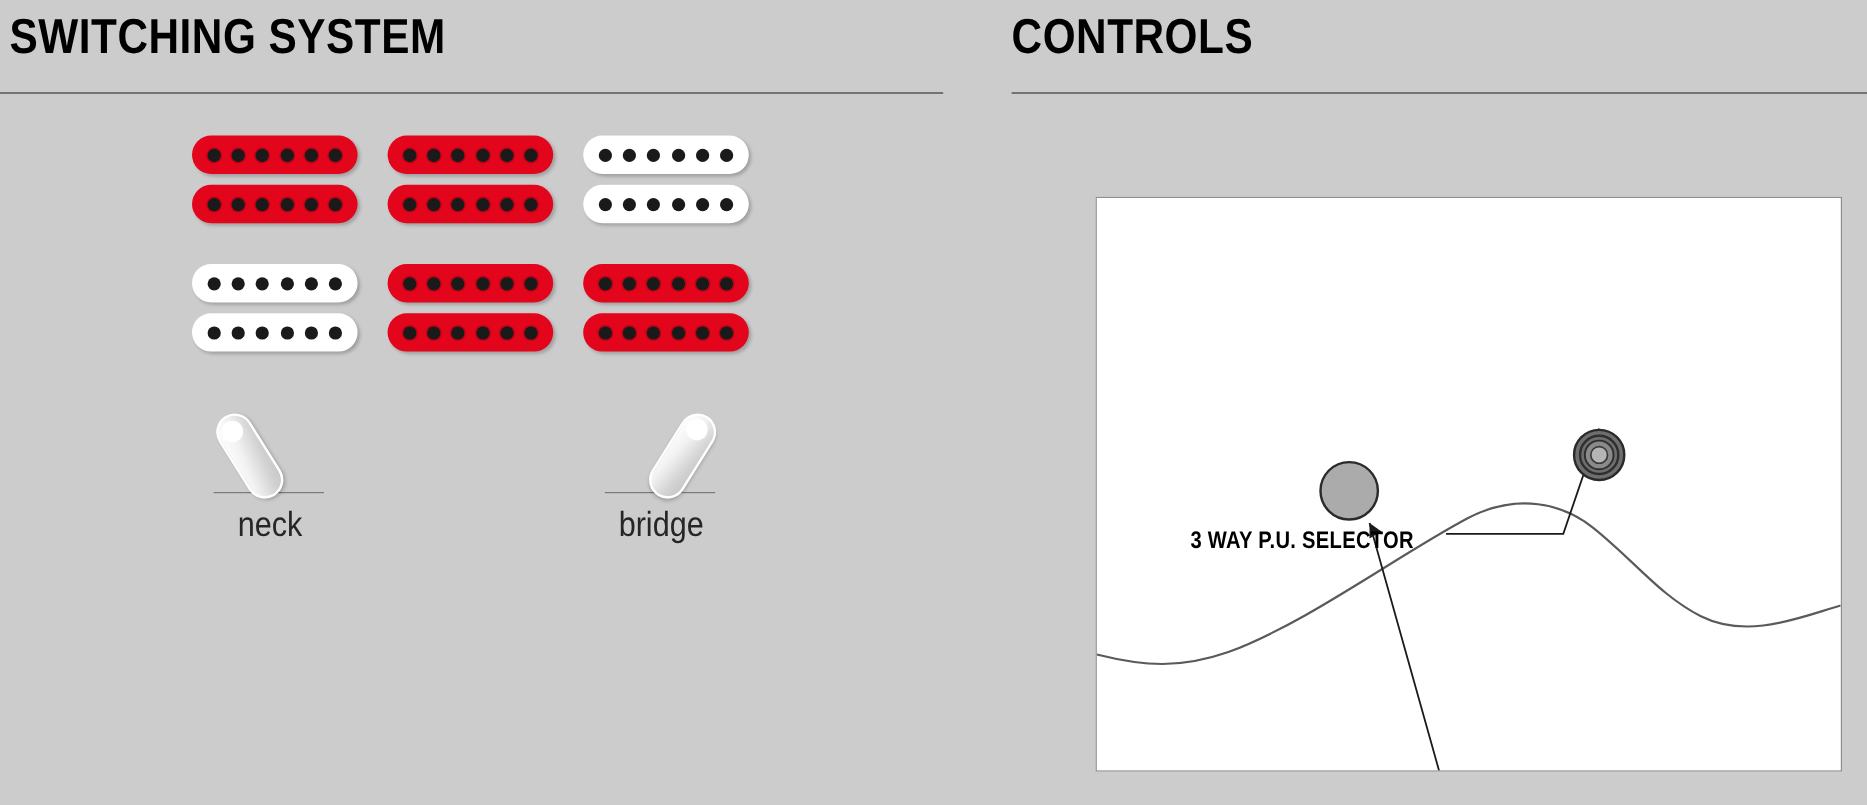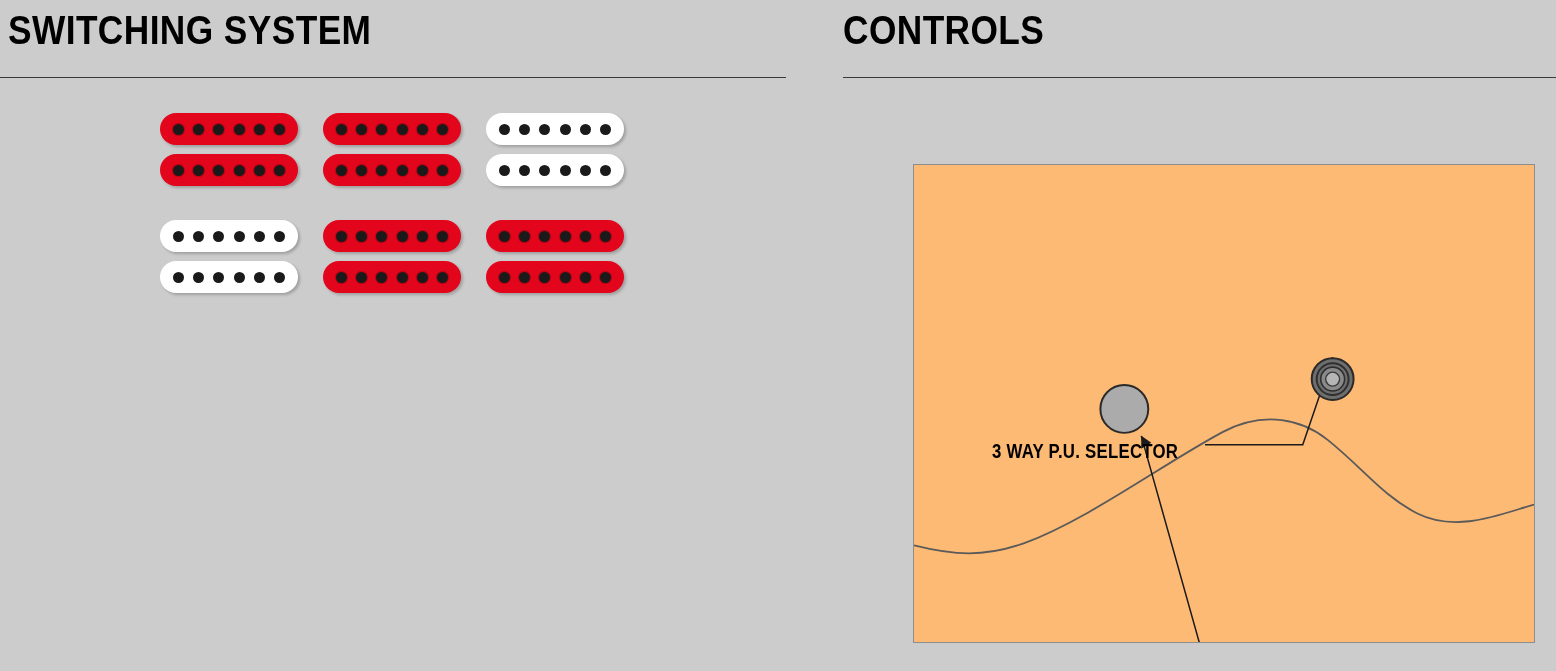--- a/index.html
+++ b/index.html
@@ -176,21 +176,21 @@
     white-space: nowrap;
   }
 
   
   #controls-panel {
     position: absolute;
     left: 913px;
     top: 164px;
     width: 622px;
     height: 479px;
-    background: #fdba74;
+    background: #ffffff;
     border: 1.6px solid #8e8e8e;
     box-sizing: border-box;
     overflow: hidden;
   }
   #controls-svg {
     position: absolute;
     left: 0;
     top: 0;
     width: 100%;
     height: 100%;
@@ -328,22 +328,42 @@
           <span class="pole"></span>
           <span class="pole"></span>
           <span class="pole"></span>
           <span class="pole"></span>
         </div>
     </div>
   </div>
 
   <div id="switch-row">
 
-
-
+    <div class="switch-cell p0">
+      <div class="switch-graphic">
+        <div class="switch-base"></div>
+        <div class="switch-stub" style="transform: rotate(-32deg);"></div>
+        <div class="switch-lever" style="transform: rotate(-32deg);">
+          <div class="switch-knob-hl"></div>
+        </div>
+      </div>
+      <div class="switch-label">neck</div>
+    </div>
+
+
+    <div class="switch-cell p2">
+      <div class="switch-graphic">
+        <div class="switch-base"></div>
+        <div class="switch-stub" style="transform: rotate(32deg);"></div>
+        <div class="switch-lever" style="transform: rotate(32deg);">
+          <div class="switch-knob-hl"></div>
+        </div>
+      </div>
+      <div class="switch-label">bridge</div>
+    </div>
   </div>
 
   <div id="controls-panel">
 
     <svg id="controls-svg" viewBox="0 0 622 479" preserveAspectRatio="none">
 
       <path d="M 0,382 C 40,392 70,394 110,380 C 175,356 250,300 310,268 C 352,246 390,256 415,276
                C 450,304 470,332 505,350 C 545,370 590,350 622,341" fill="none" stroke="#5a5a5a" stroke-width="1.8"></path>
 
       <path d="M 292,281 L 390,281 L 420,193" fill="none" stroke="#1a1a1a" stroke-width="1.5"></path>

